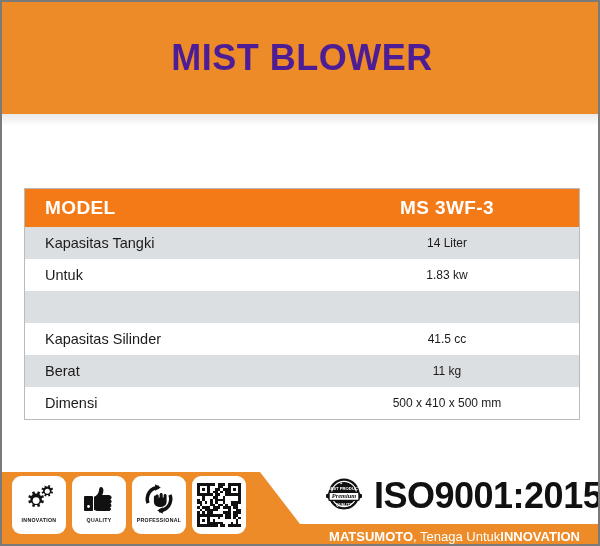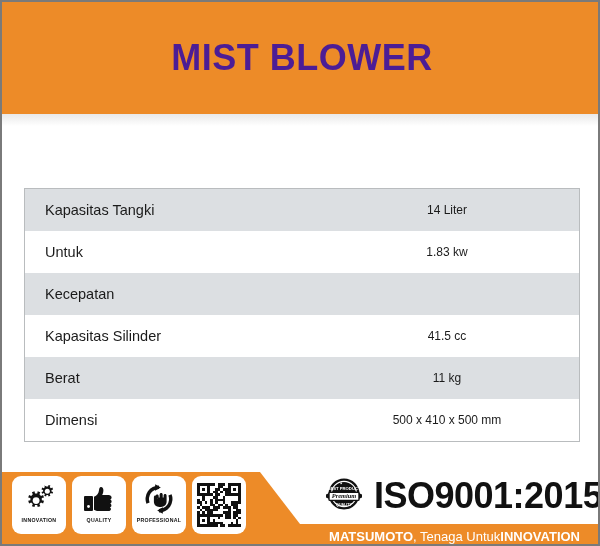--- a/index.html
+++ b/index.html
@@ -56,21 +56,21 @@
     left: 22px;
     top: 186px;
     width: 556px;
     border: 1px solid #b9bcbe;
     box-sizing: border-box;
     background: #ffffff;
   }
   .spec-row {
     display: flex;
     align-items: center;
-    height: 42px;
+    height: 32px;
     box-sizing: border-box;
   }
   .spec-row.header {
     background: #F47A18;
     height: 38px;
   }
   .spec-row.shade { background: #dcdfe2; }
   .spec-row.plain { background: #ffffff; }
 
   .spec-label {
@@ -224,33 +224,36 @@
 
 <div class="card">
 
   <div class="title-banner">
     <div class="title-banner-text">MIST BLOWER</div>
   </div>
   <div class="banner-shadow"></div>
 
   <div class="spec-table">
 
+    <div class="spec-row header">
+      <div class="spec-label">MODEL</div>
+      <div class="spec-value">MS 3WF-3</div>
+    </div>
 
     <div class="spec-row shade">
       <div class="spec-label">Kapasitas Tangki</div>
       <div class="spec-value">14 Liter</div>
     </div>
 
     <div class="spec-row plain">
       <div class="spec-label">Untuk</div>
       <div class="spec-value">1.83 kw</div>
     </div>
 
     <div class="spec-row shade">
-      <div class="spec-label">Kecepatan</div>
     </div>
 
     <div class="spec-row plain">
       <div class="spec-label">Kapasitas Silinder</div>
       <div class="spec-value">41.5 cc</div>
     </div>
 
     <div class="spec-row shade">
       <div class="spec-label">Berat</div>
       <div class="spec-value">11 kg</div>

